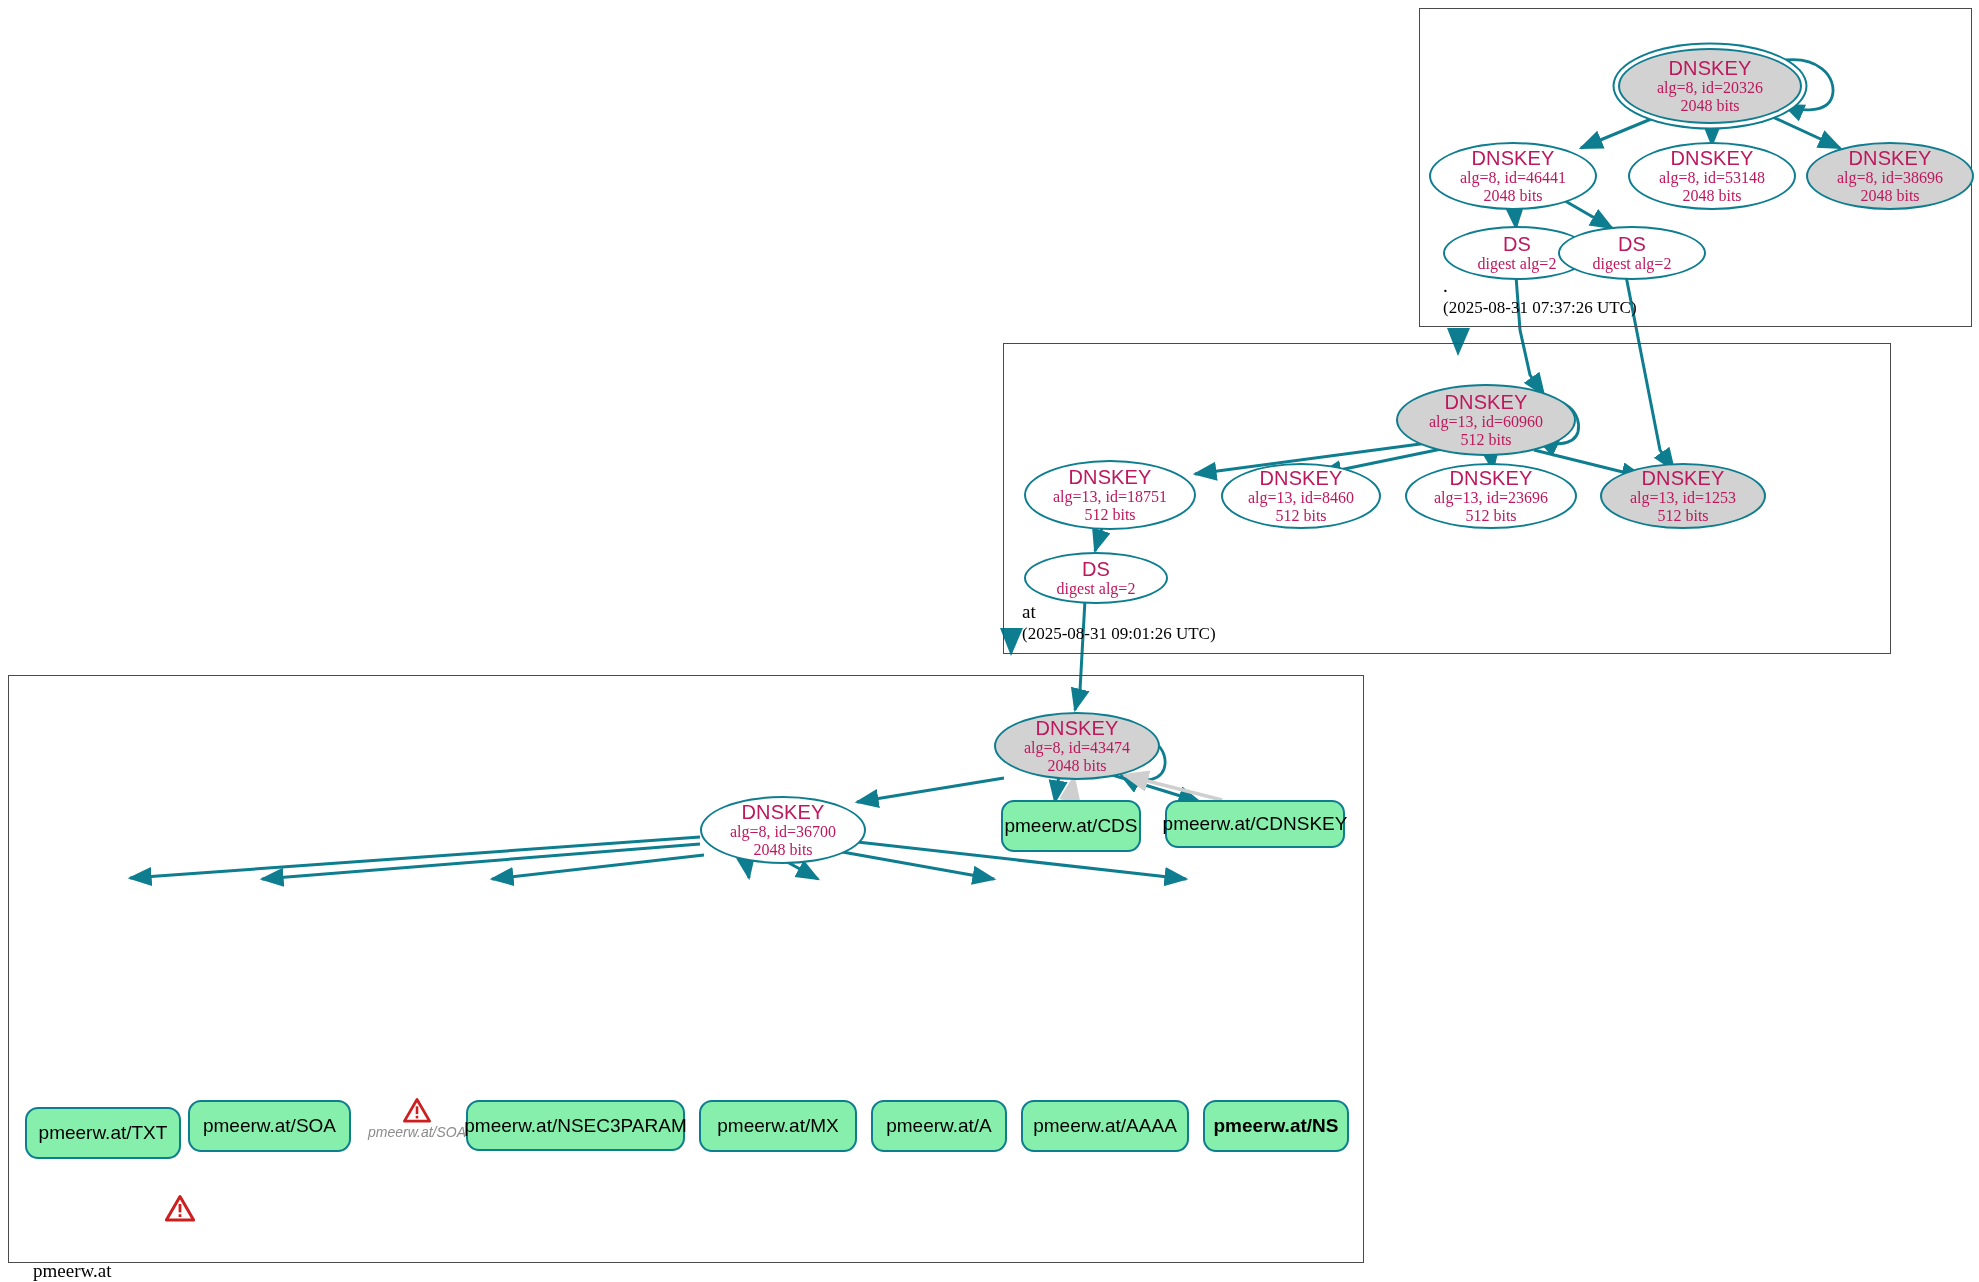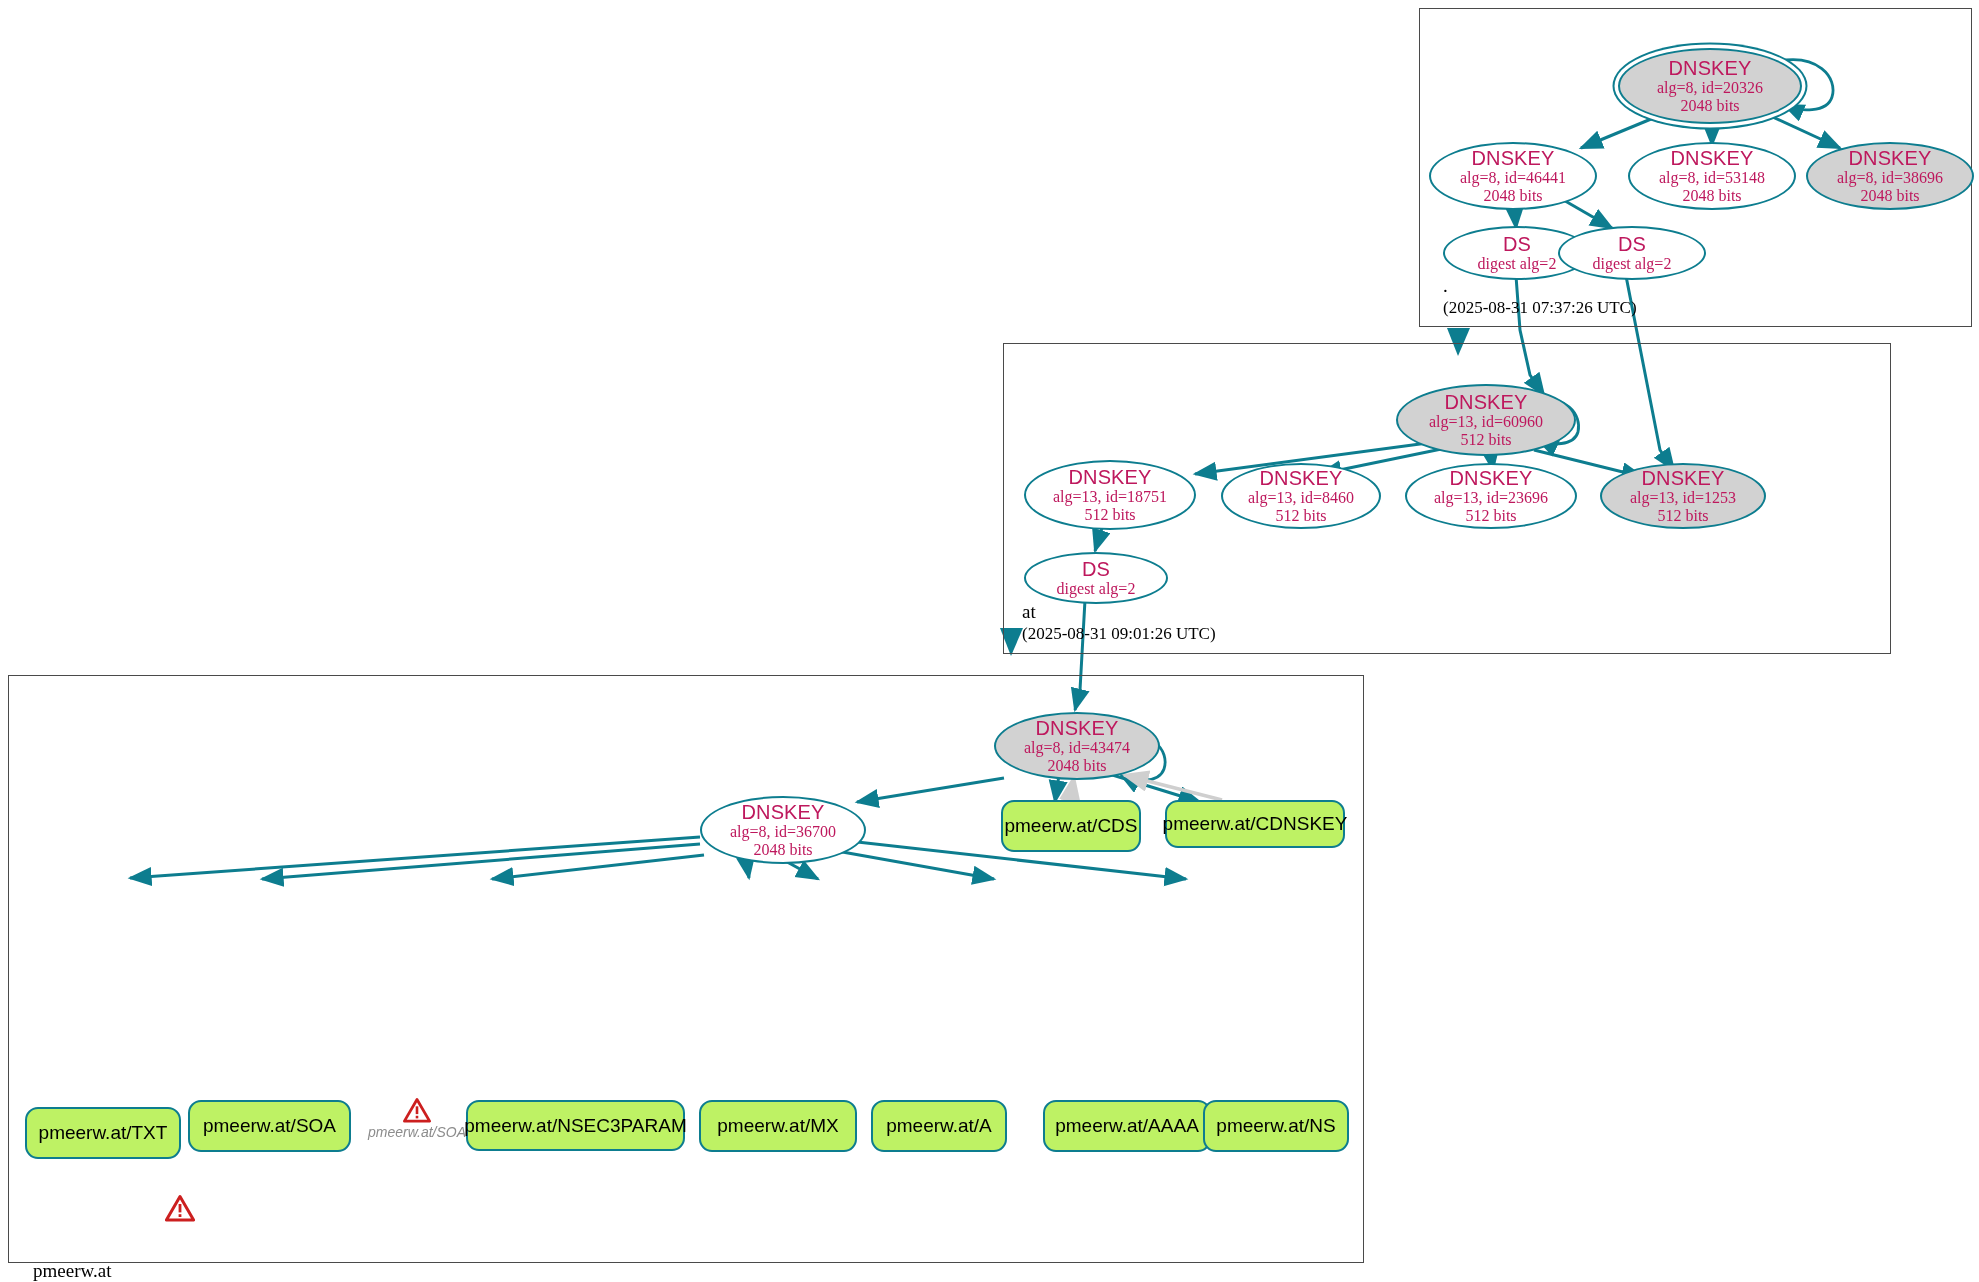--- a/index.html
+++ b/index.html
@@ -70,21 +70,21 @@
   .n-sub {
     font-family: "Liberation Serif", serif;
     font-size: 16px;
     line-height: 18px;
   }
   
   .node-rrset {
     position: absolute;
     border: 2.2px solid #0d7d8f;
     border-radius: 13px;
-    background: #bef264;
+    background: #86efac;
     box-sizing: border-box;
     display: flex;
     align-items: center;
     justify-content: center;
     color: #000000;
     font-family: "Liberation Sans", sans-serif;
     font-size: 19px;
     white-space: nowrap;
   }
   
@@ -322,23 +322,23 @@
   <div class="node-rrset" style="left:25px; top:1100px; width:156px; height:52px;margin-top:7px;">pmeerw.at/TXT</div>
 
   <div class="node-rrset" style="left:188px; top:1100px; width:163px; height:52px;">pmeerw.at/SOA</div>
 
   <div class="node-rrset" style="left:466px; top:1100px; width:219px; height:51px;">pmeerw.at/NSEC3PARAM</div>
 
   <div class="node-rrset" style="left:699px; top:1100px; width:158px; height:52px;">pmeerw.at/MX</div>
 
   <div class="node-rrset" style="left:871px; top:1100px; width:136px; height:52px;">pmeerw.at/A</div>
 
-  <div class="node-rrset" style="left:1021px; top:1100px; width:168px; height:52px;margin-left:22px;">pmeerw.at/AAAA</div>
-
-  <div class="node-rrset" style="left:1203px; top:1100px; width:146px; height:52px;">pmeerw.at/NS</div>
+  <div class="node-rrset" style="left:1021px; top:1100px; width:168px; height:52px;">pmeerw.at/AAAA</div>
+
+  <div class="node-rrset" style="left:1203px; top:1100px; width:146px; height:52px;font-weight:bold;">pmeerw.at/NS</div>
 
   <div class="warn" style="left:342px; top:1098px; width:150px;">
     <svg width="28" height="25" viewBox="0 0 30 27">
       <path d="M15 1.6 L28.6 25 L1.4 25 Z" fill="#ffffff" stroke="#cc1f1f" stroke-width="3" stroke-linejoin="round"></path>
       <rect x="13.6" y="9" width="2.8" height="8.4" fill="#cc1f1f"></rect>
       <rect x="13.6" y="19.2" width="2.8" height="2.8" fill="#cc1f1f"></rect>
     </svg>
     <div class="warn-caption">pmeerw.at/SOA</div>
   </div>
 

